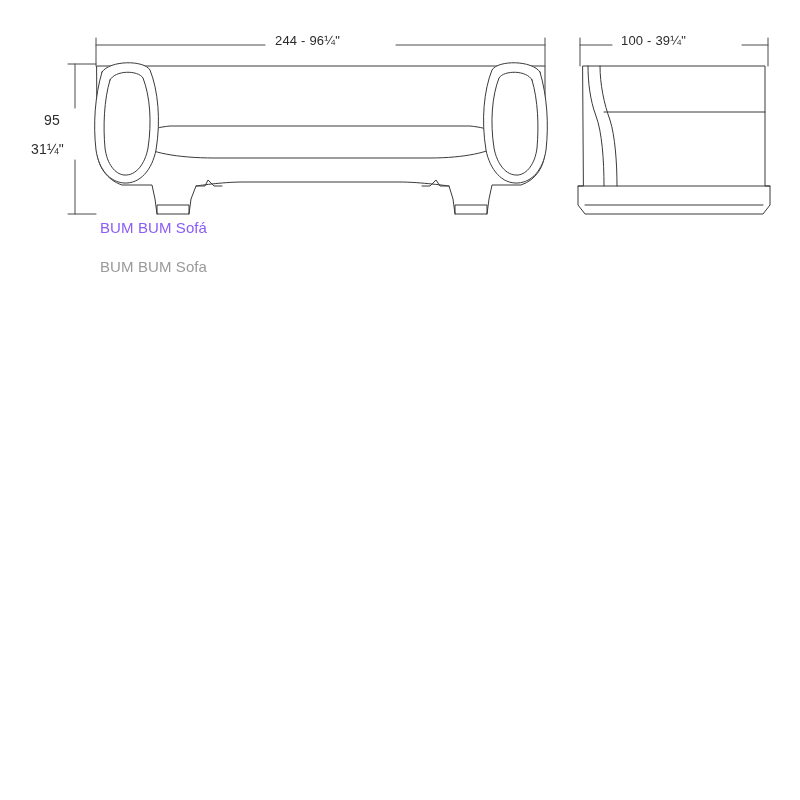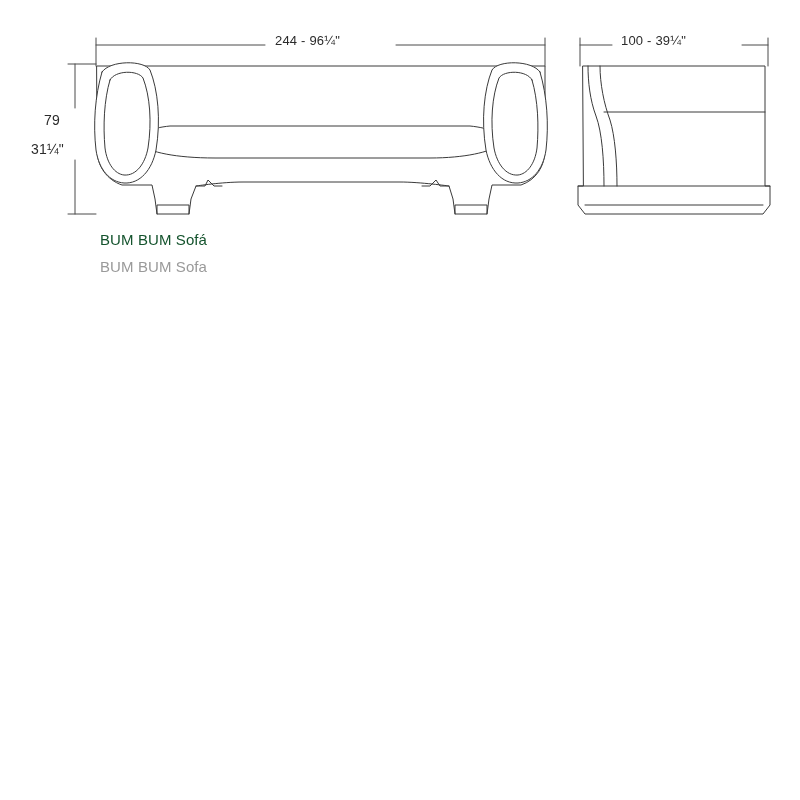--- a/index.html
+++ b/index.html
@@ -51,22 +51,22 @@
     font-size: 14px;
   }
 
   .caption {
     position: absolute;
     left: 100px;
     font-size: 15px;
     letter-spacing: 0.1px;
   }
   .caption-es {
-    top: 231px;
-    color: #14532d;
+    top: 219px;
+    color: #8b5cf6;
   }
   .caption-en {
     top: 258px;
     color: #9a9a9a;
     text-align: center;
   }
 
   svg {
     display: block;
   }
@@ -187,21 +187,21 @@
         <line x1="585" y1="205" x2="763" y2="205" stroke="#3a3a3a"></line>
       </g>
 
     </g>
   </svg>
 
   <div class="dim-label dim-top-front">244 - 96¼"</div>
 
   <div class="dim-label dim-top-side">100 - 39¼"</div>
 
-  <div class="dim-label dim-left-cm">79</div>
+  <div class="dim-label dim-left-cm">95</div>
 
   <div class="dim-label dim-left-in">31¼"</div>
 
   <div class="caption caption-es">BUM BUM Sofá</div>
 
   <div class="caption caption-en">BUM BUM Sofa</div>
 
 </div>
 
 </body></html>

